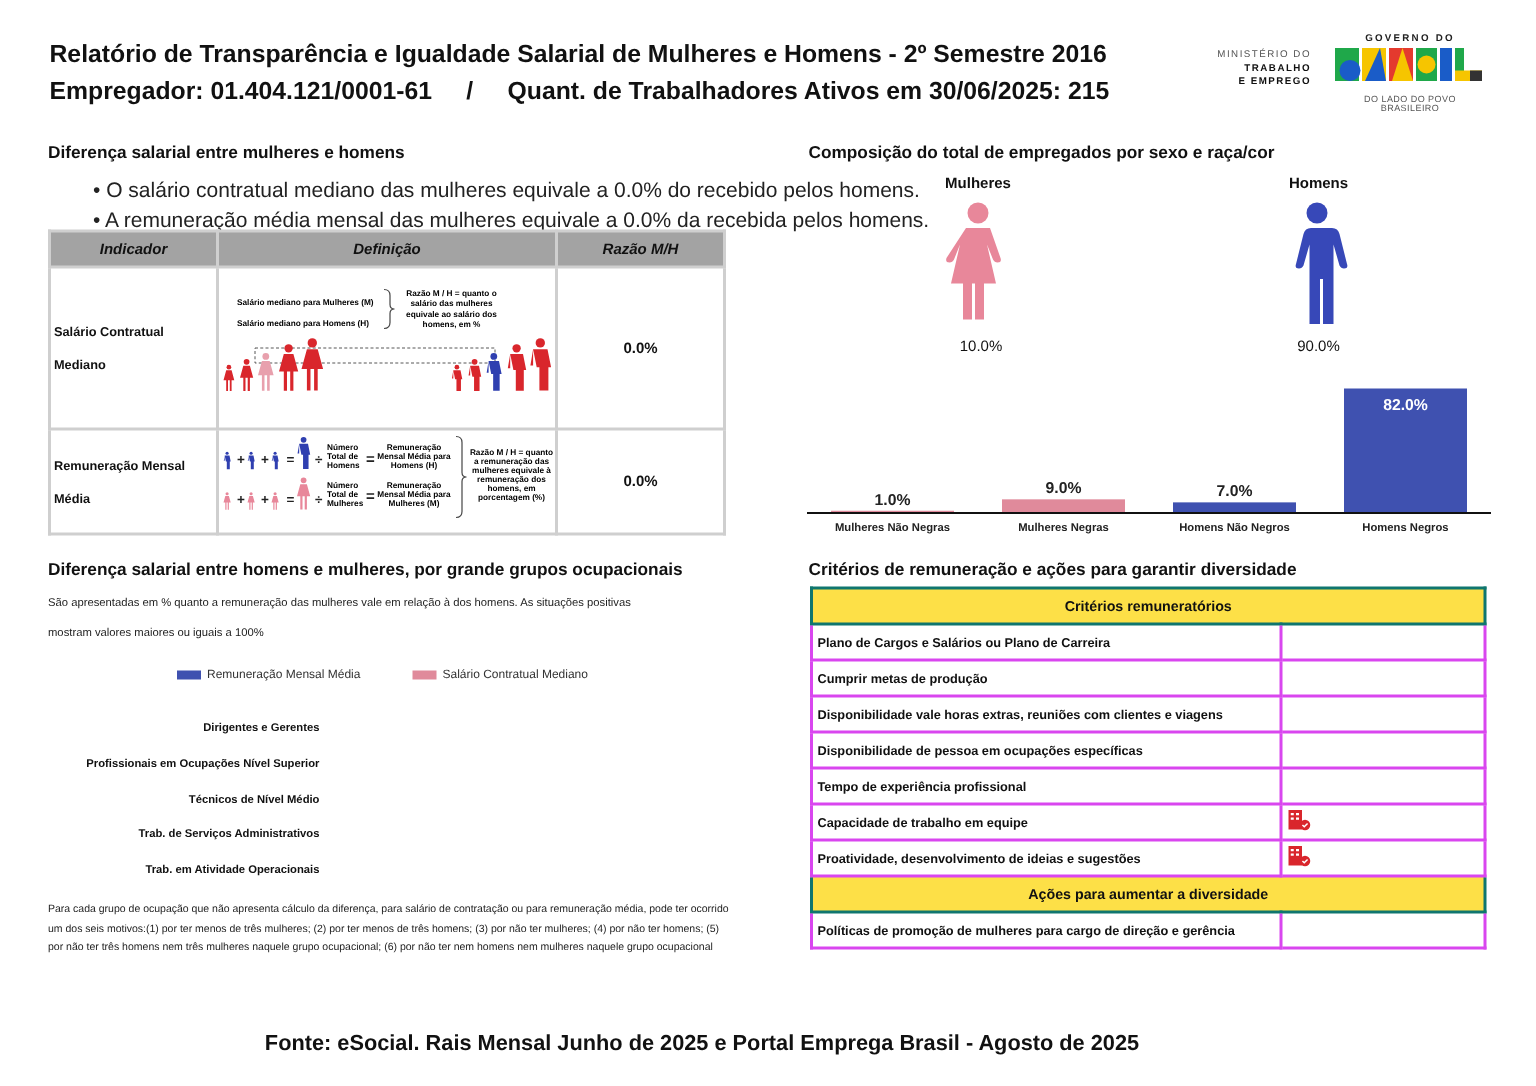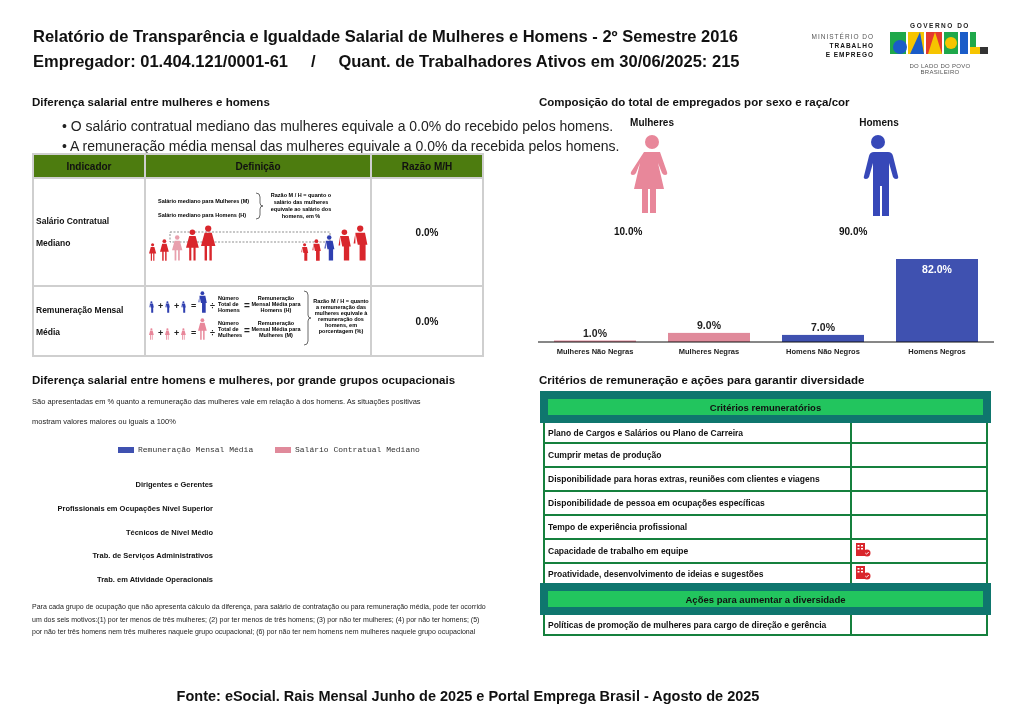--- a/index.html
+++ b/index.html
@@ -12,41 +12,41 @@
   .logo-min { position: absolute; left: 808px; top: 32px; text-align: right; font-size: 6.5px; font-weight: bold; letter-spacing: 1px; line-height: 9px; width: 66px; }
   .logo-min .l1 { color: #555; font-weight: normal; }
   .logo-gov { position: absolute; left: 890px; top: 22px; width: 100px; }
   .logo-gov .gd { font-size: 6.5px; font-weight: bold; letter-spacing: 1.5px; text-align: center; color: #222; }
   .logo-gov .gb { font-size: 6px; color: #555; text-align: center; letter-spacing: .3px; margin-top: 2px; }
 
   .sec-title { position: absolute; font-size: 11.5px; font-weight: bold; }
   .bullet { position: absolute; left: 52px; font-size: 14px; color: #222; margin-left: 10px; }
 
   table.ind { position: absolute; left: 32px; top: 153px; width: 452px; border-collapse: collapse; font-size: 9px; }
-  table.ind th { background: #4d7c0f; border: 2px solid #cfcfcf; height: 24px; font-size: 10px; font-weight: bold; }
+  table.ind th { background: #a3a3a3; border: 2px solid #cfcfcf; height: 24px; font-size: 10px; font-weight: bold; font-style: italic; }
   table.ind td { border: 2px solid #cfcfcf; font-weight: bold; vertical-align: middle; }
   table.ind td.lbl { padding-left: 2px; font-size: 8.5px; line-height: 22px; }
   table.ind td.val { text-align: center; font-size: 10px; }
 
   .def-text { font-size: 5.5px; font-weight: bold; color: #222; }
 
   .comp-label { position: absolute; font-size: 10px; font-weight: bold; text-align: center; width: 80px; }
-  .comp-pct { position: absolute; font-size: 10px; font-weight: bold; text-align: left; width: 80px; }
+  .comp-pct { position: absolute; font-size: 10px; font-weight: normal; text-align: center; width: 80px; }
 
   .bars-chart { position: absolute; left: 538px; top: 250px; width: 456px; height: 112px; }
 
   .occ-desc { position: absolute; left: 32px; font-size: 7.5px; color: #222; }
-  .legend { position: absolute; top: 445px; font-size: 8px; color: #333; display: flex; align-items: center; gap: 4px; font-family: Liberation Mono, monospace; }
+  .legend { position: absolute; top: 445px; font-size: 8px; color: #333; display: flex; align-items: center; gap: 4px; }
   .legend .sw { width: 16px; height: 6px; display: inline-block; }
   .occ-cat { position: absolute; width: 180px; left: 33px; text-align: right; font-size: 7.5px; font-weight: bold; }
   .foot-note { position: absolute; left: 32px; top: 601px; width: 455px; font-size: 7px; line-height: 12.5px; color: #222; }
 
   table.crit { position: absolute; left: 540px; top: 391px; width: 451px; border-collapse: collapse; font-size: 8.5px; }
-  table.crit th { background: #22c55e; border: 8px solid #0f766e; height: 24px; font-size: 9.5px; font-weight: bold; }
-  table.crit td { border: 2px solid #15803d; font-weight: bold; padding: 0 3px; height: 24px; }
+  table.crit th { background: #fde047; border: 2px solid #0f766e; height: 24px; font-size: 9.5px; font-weight: bold; }
+  table.crit td { border: 2px solid #d946ef; font-weight: bold; padding: 0 3px; height: 24px; }
   table.crit td.mark { width: 136px; }
   table.crit td.tall { height: 25px; line-height: 11px; }
 
   .source { position: absolute; left: 0; width: 936px; top: 688px; text-align: center; font-size: 14.5px; font-weight: bold; }
 </style>
 </head>
 <body>
 
 <div class="hdr-title">Relatório de Transparência e Igualdade Salarial de Mulheres e Homens - 2º Semestre 2016</div>
 <div class="hdr-sub">Empregador: 01.404.121/0001-61     /     Quant. de Trabalhadores Ativos em 30/06/2025: 215</div>
@@ -293,21 +293,21 @@
     <tbody id="crit-body">
       <tr>
         <td>Plano de Cargos e Salários ou Plano de Carreira</td>
         <td class="mark"></td>
       </tr>
       <tr>
         <td>Cumprir metas de produção</td>
         <td class="mark"></td>
       </tr>
       <tr>
-        <td>Disponibilidade para horas extras, reuniões com clientes e viagens</td>
+        <td>Disponibilidade vale horas extras, reuniões com clientes e viagens</td>
         <td class="mark"></td>
       </tr>
       <tr>
         <td>Disponibilidade de pessoa em ocupações específicas</td>
         <td class="mark"></td>
       </tr>
       <tr>
         <td>Tempo de experiência profissional</td>
         <td class="mark"></td>
       </tr>

